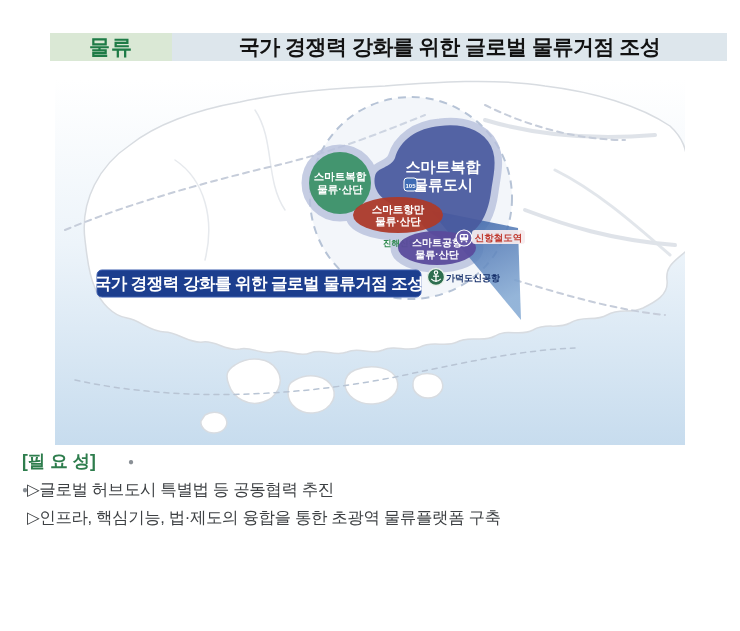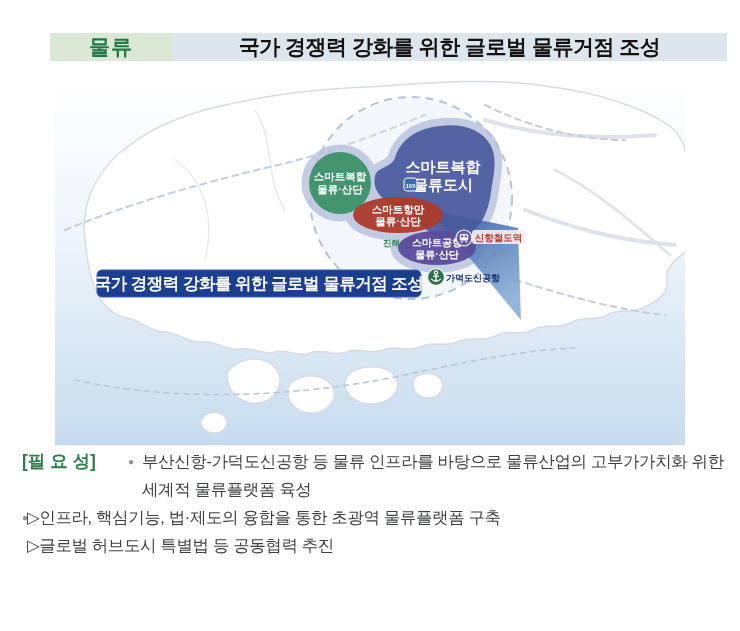--- a/index.html
+++ b/index.html
@@ -158,33 +158,32 @@
     </svg>
   </div>
 
   <div class="sections">
 
     <div class="sectionrow">
       <div class="seclabel">[필 요 성]</div>
       <div class="secbody">
         <div class="item bullet">
           <span class="mark">●</span>
-          <span>부산신항-가덕도신공항 등 물류 인프라를 바탕으로 물류산업의 고부가가치화 위한 세계적 물류플랫폼 육성</span>
         </div>
       </div>
     </div>
 
     <div class="sectionrow">
       <div class="secbody">
         <div class="item bullet">
           <span class="mark">●</span>
         </div>
         <div class="item sub">
-          <span>▷인프라, 핵심기능, 법·제도의 융합을 통한 초광역 물류플랫폼 구축</span>
+          <span>▷글로벌 허브도시 특별법 등 공동협력 추진</span>
         </div>
         <div class="item sub">
-          <span>▷글로벌 허브도시 특별법 등 공동협력 추진</span>
+          <span>▷인프라, 핵심기능, 법·제도의 융합을 통한 초광역 물류플랫폼 구축</span>
         </div>
       </div>
     </div>
 
   </div>
 </div>
 
 </body></html>

